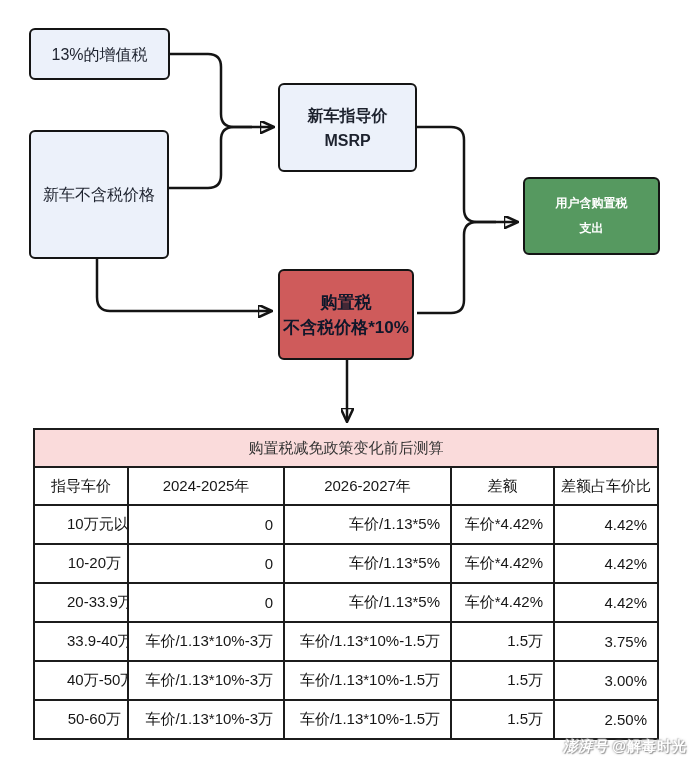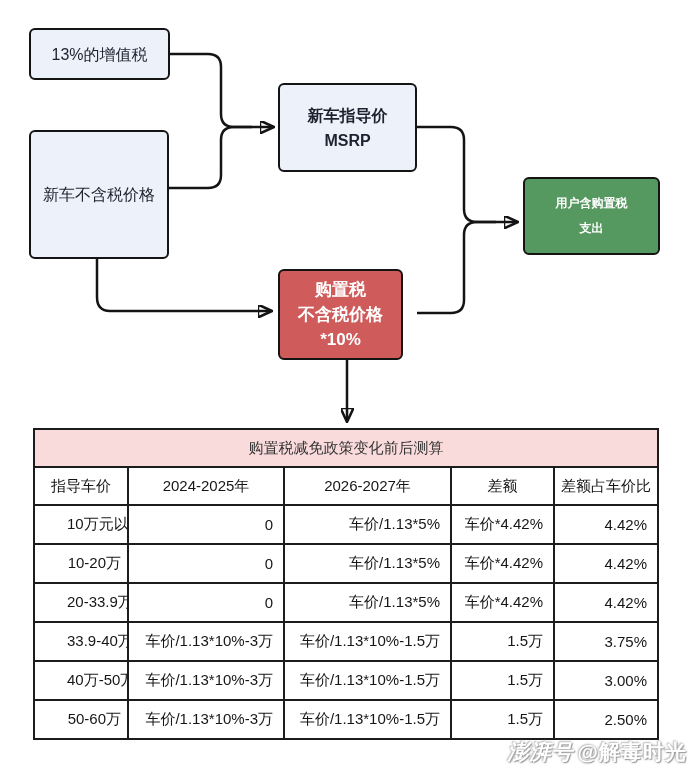--- a/index.html
+++ b/index.html
@@ -23,22 +23,22 @@
     align-items: center;
     justify-content: center;
     text-align: center;
     font-size: 16px;
     line-height: 25px;
     background: #ecf1fa;
   }
   .node-vat    { left: 29px;  top: 28px;  width: 141px; height: 52px;  }
   .node-pretax { left: 29px;  top: 130px; width: 140px; height: 129px; }
   .node-msrp   { left: 278px; top: 83px;  width: 139px; height: 89px; font-weight: bold;  }
-  .node-tax    { left: 278px; top: 269px; width: 125px; height: 91px;
-                 background: #cf5b5b; color: #ffffff; font-weight: bold; font-size: 17px; }
+  .node-tax    { left: 278px; top: 269px; width: 136px; height: 91px;
+                 background: #cf5b5b; color: #0f172a; font-weight: bold; font-size: 17px; }
   .node-user   { left: 523px; top: 177px; width: 137px; height: 78px;
                  background: #569960; color: #ffffff; font-weight: bold; font-size: 12px; }
 
   
   svg.connectors { position: absolute; left: 0; top: 0; width: 690px; height: 768px; pointer-events: none; }
   svg.connectors path { fill: none; stroke: #141414; stroke-width: 2.5px; }
 
   
   .calc-table {
     position: absolute;
@@ -62,21 +62,21 @@
     color: #333333;
   }
   .calc-table .header-row th { height: 38px; text-align: center; }
   .calc-table .data-row td   { height: 39px; text-align: right; padding-right: 10px; }
   .calc-table .data-row td.c0 { padding-right: 6px; padding-left: 32px; }
 
   
   .watermark {
     position: absolute;
     right: 3px; top: 738px;
-    font-size: 21px;
+    font-size: 14px;
     font-weight: bold;
     color: #ffffff;
     text-shadow: 1px 1px 1px #9a9a9a, -1px -1px 1px #c8c8c8, 0 0 3px #a5a5a5;
     letter-spacing: 1px;
     white-space: nowrap;
   }
   .watermark .logo { font-style: italic; margin-right: 4px; }
 </style>
 </head>
 <body>

